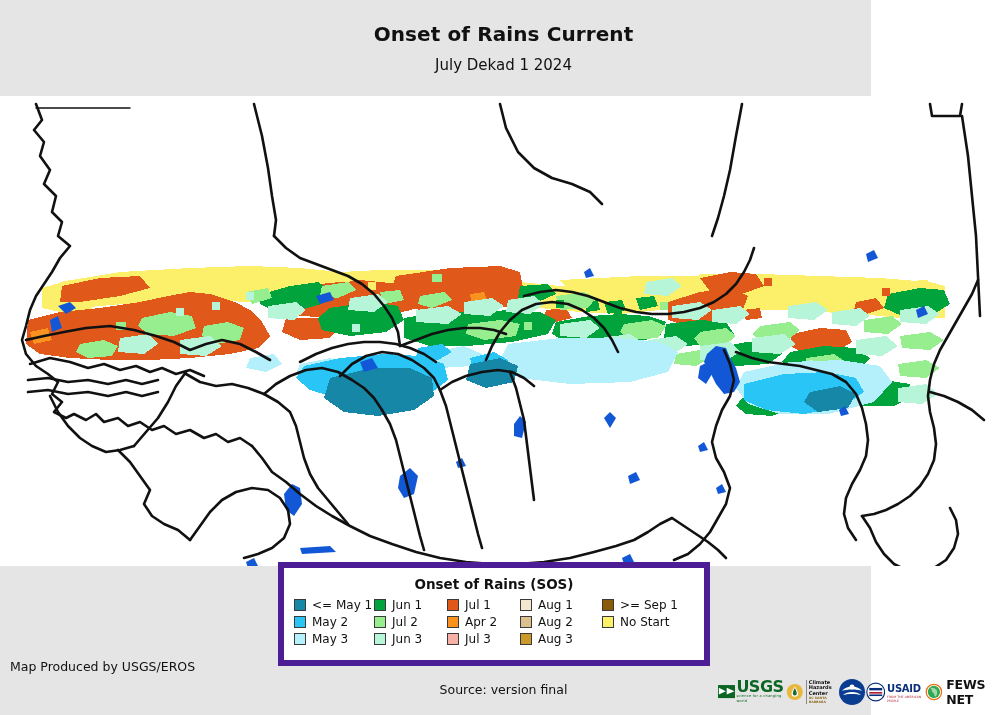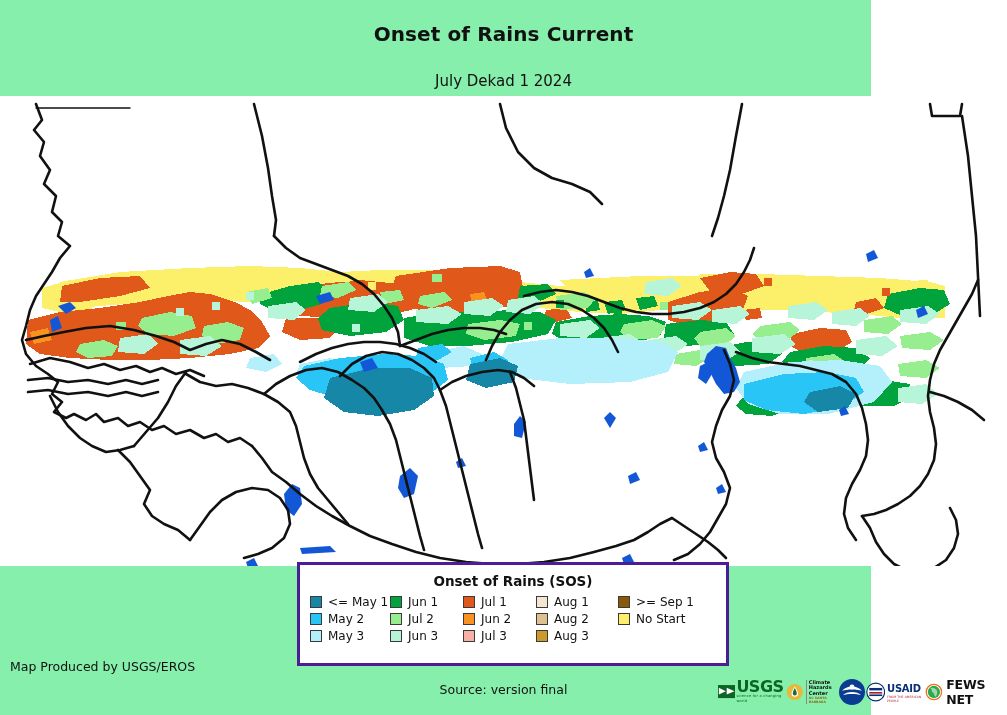--- a/index.html
+++ b/index.html
@@ -1,36 +1,36 @@
 <!DOCTYPE html>
 <html><head>
 <meta charset="utf-8">
 <style>
   html,body{margin:0;padding:0;background:#ffffff;}
   body{width:1007px;height:715px;overflow:hidden;font-family:"DejaVu Sans","Liberation Sans",sans-serif;color:#111;}
-  #page{position:relative;width:871px;height:715px;background:#86efac;}
+  #page{position:relative;width:871px;height:715px;background:#e5e5e5;}
 
   
   .title{
     position:absolute;left:0;top:22px;width:1007px;text-align:center;
     font-size:20px;font-weight:bold;letter-spacing:.1px;color:#111;
   }
   .subtitle{
-    position:absolute;left:0;top:72px;width:1007px;text-align:center;
+    position:absolute;left:0;top:56px;width:1007px;text-align:center;
     font-size:15px;font-weight:normal;color:#111;
   }
 
   
   #map-area{position:absolute;left:0;top:96px;width:1007px;height:470px;overflow:hidden;background:#fff;}
   #map-svg{display:block;width:1007px;height:470px;}
 
   
   #legend{
-    position:absolute;left:297px;top:562px;width:432px;height:104px;
-    background:#ffffff;border:3px solid #4c1d95;box-sizing:border-box;
+    position:absolute;left:278px;top:562px;width:432px;height:104px;
+    background:#ffffff;border:6px solid #4c1d95;box-sizing:border-box;
   }
   .lg-title{
     text-align:center;font-size:13.5px;font-weight:bold;color:#111;
     margin-top:8px;line-height:17px;
   }
   .lg-sub{text-align:center;font-size:13.5px;font-weight:bold;color:#111;line-height:17px;}
   .lg-cols{
     display:flex;justify-content:flex-start;padding:6px 0 0 10px;gap:0px;
   }
   .lg-col{display:flex;flex-direction:column;gap:2px;}
@@ -369,21 +369,21 @@
         </div>
       </div>
 
       <div class="lg-col c2">
         <div class="lg-item">
           <span class="sw" style="background: rgb(224, 89, 27);"></span>
           <span class="lg-lab">Jul 1</span>
         </div>
         <div class="lg-item">
           <span class="sw" style="background: rgb(249, 146, 31);"></span>
-          <span class="lg-lab">Jun 2</span>
+          <span class="lg-lab">Apr 2</span>
         </div>
         <div class="lg-item">
           <span class="sw" style="background: rgb(246, 176, 166);"></span>
           <span class="lg-lab">Jul 3</span>
         </div>
       </div>
 
       <div class="lg-col c3">
         <div class="lg-item">
           <span class="sw" style="background: rgb(243, 231, 210);"></span>

